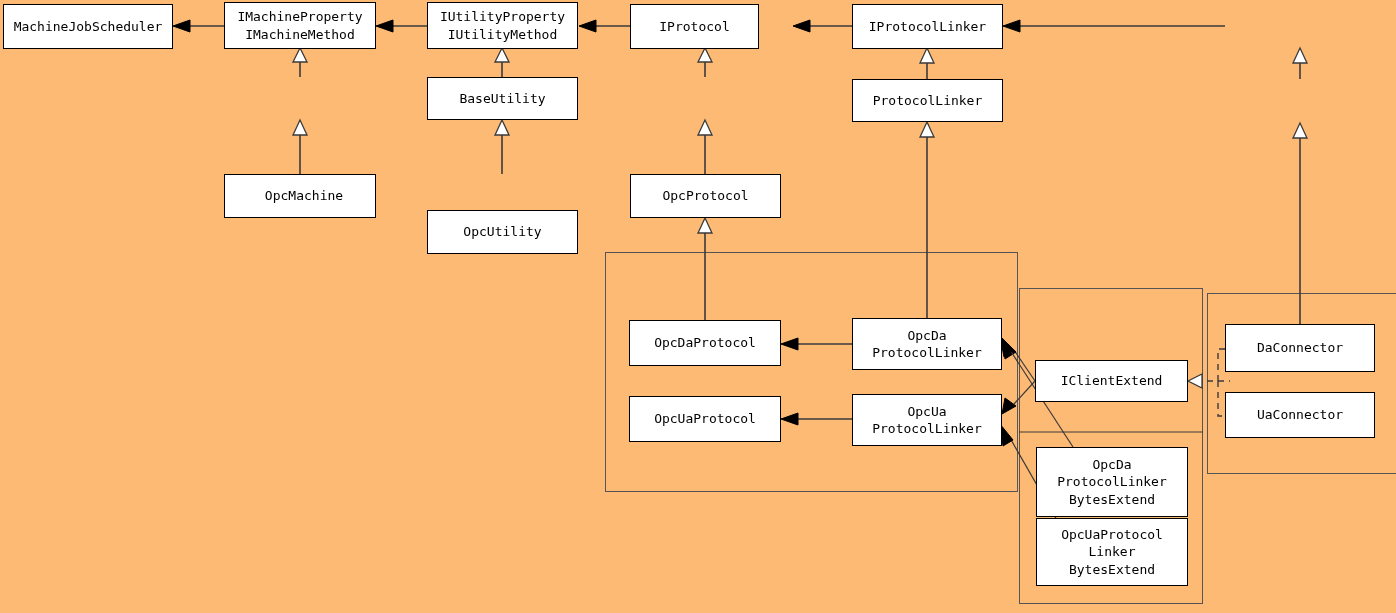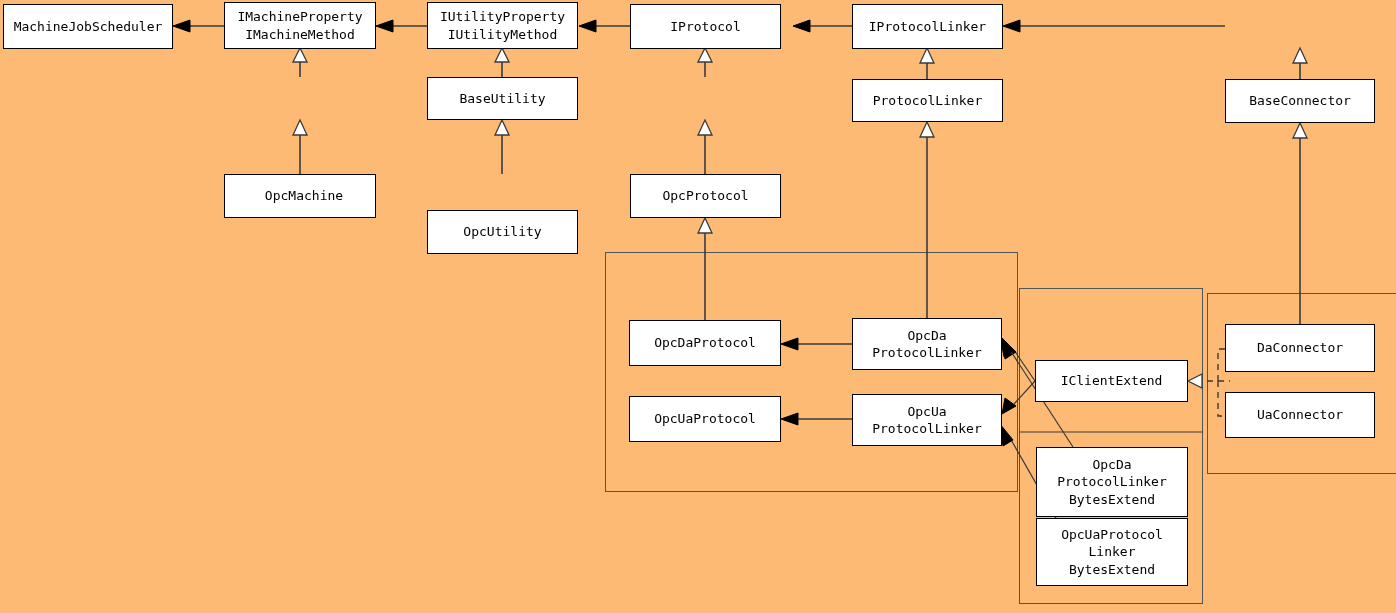--- a/index.html
+++ b/index.html
@@ -168,31 +168,30 @@
 
   <div class="node" style="left:224px; top:174px; width:152px; height:44px;padding-left:8px;">OpcMachine</div>
 
   <div class="node" style="left:427px; top:2px; width:151px; height:47px;">IUtilityProperty
 IUtilityMethod</div>
 
   <div class="node" style="left:427px; top:77px; width:151px; height:43px;">BaseUtility</div>
 
   <div class="node" style="left:427px; top:174px; width:151px; height:44px;margin-top:36px;">OpcUtility</div>
 
-  <div class="node" style="left:630px; top:4px; width:151px; height:45px;">IProtocol</div>
+  <div class="node" style="left:630px; top:4px; width:129px; height:45px;">IProtocol</div>
 
 
   <div class="node" style="left:630px; top:174px; width:151px; height:44px;">OpcProtocol</div>
 
   <div class="node" style="left:852px; top:4px; width:151px; height:45px;">IProtocolLinker</div>
 
   <div class="node" style="left:852px; top:79px; width:151px; height:43px;">ProtocolLinker</div>
 
 
-  <div class="node" style="left:1225px; top:79px; width:150px; height:44px;">BaseConnector</div>
 
   <div class="node" style="left:629px; top:320px; width:152px; height:46px;">OpcDaProtocol</div>
 
   <div class="node" style="left:629px; top:396px; width:152px; height:46px;">OpcUaProtocol</div>
 
   <div class="node" style="left:852px; top:318px; width:150px; height:52px;">OpcDa
 ProtocolLinker</div>
 
   <div class="node" style="left:852px; top:394px; width:150px; height:52px;">OpcUa
 ProtocolLinker</div>

